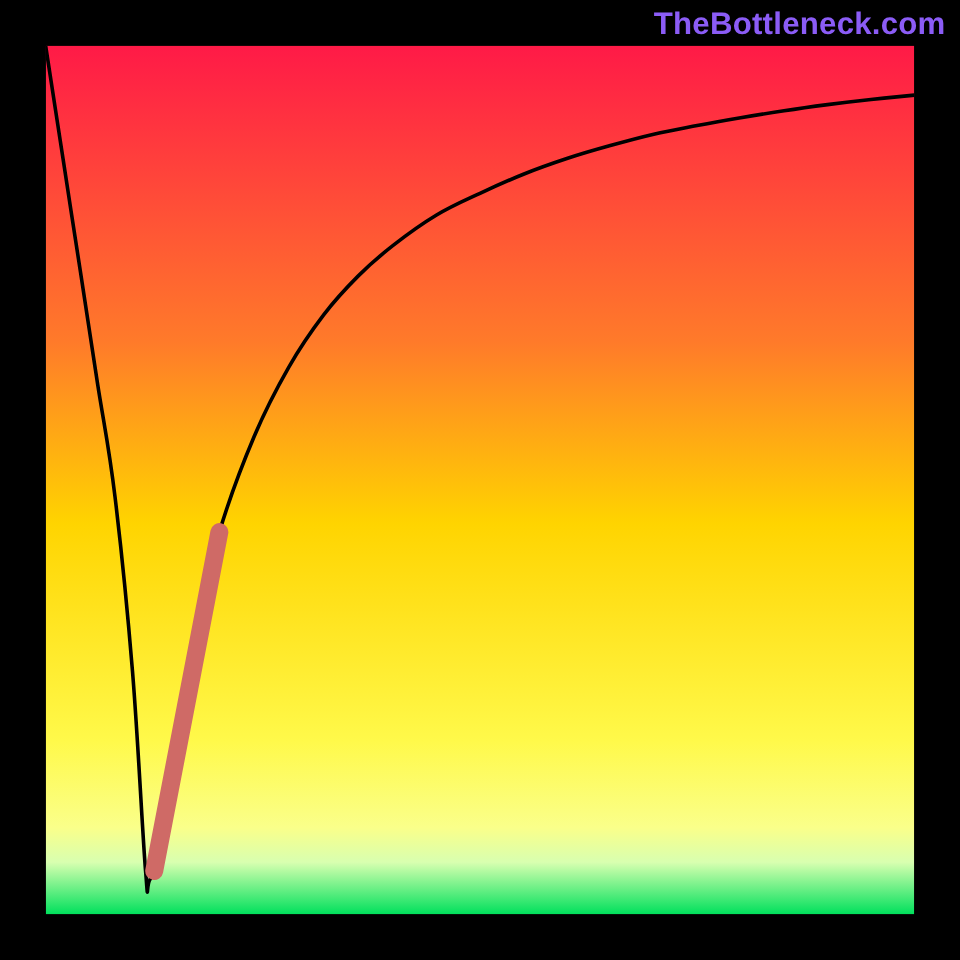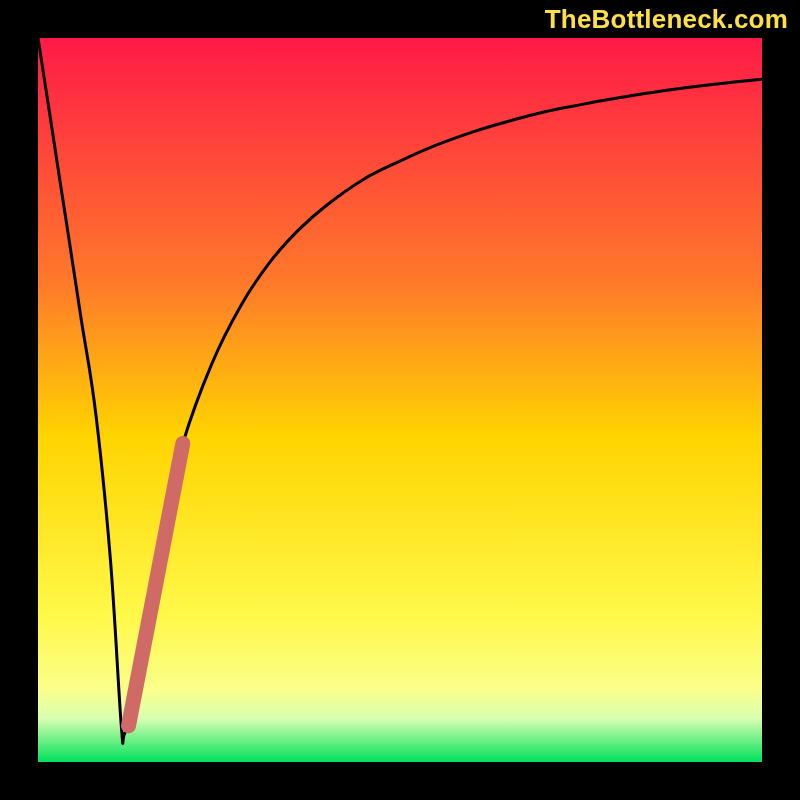--- a/index.html
+++ b/index.html
@@ -26,21 +26,21 @@
     height: 724px;
     overflow: hidden;
   }
   .watermark {
     position: absolute;
     top: 4px;
     right: 12px;
     font-family: Arial, Helvetica, sans-serif;
     font-size: 26px;
     font-weight: 600;
-    color: #fde047;
+    color: #8b5cf6;
     letter-spacing: 0.2px;
     user-select: none;
   }
   svg { display: block; }
 </style>
 </head>
 <body>
 
 <div class="frame">
   <div class="plot">

